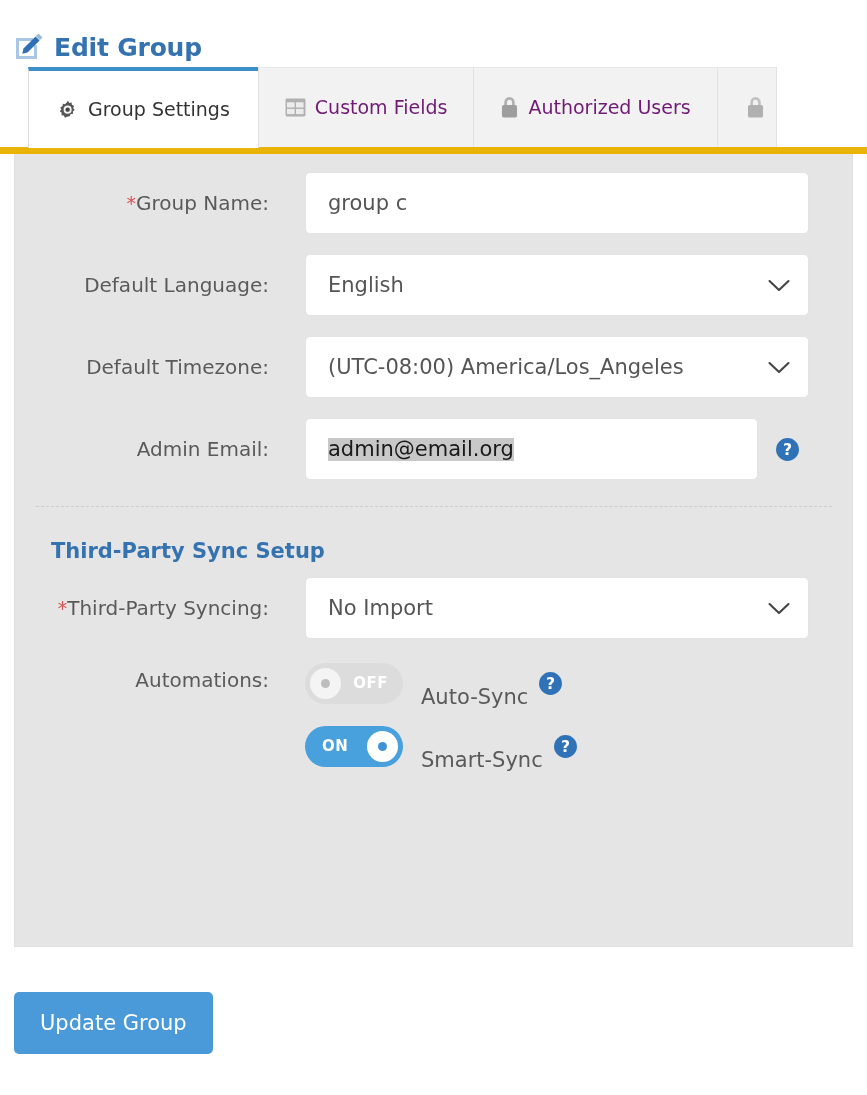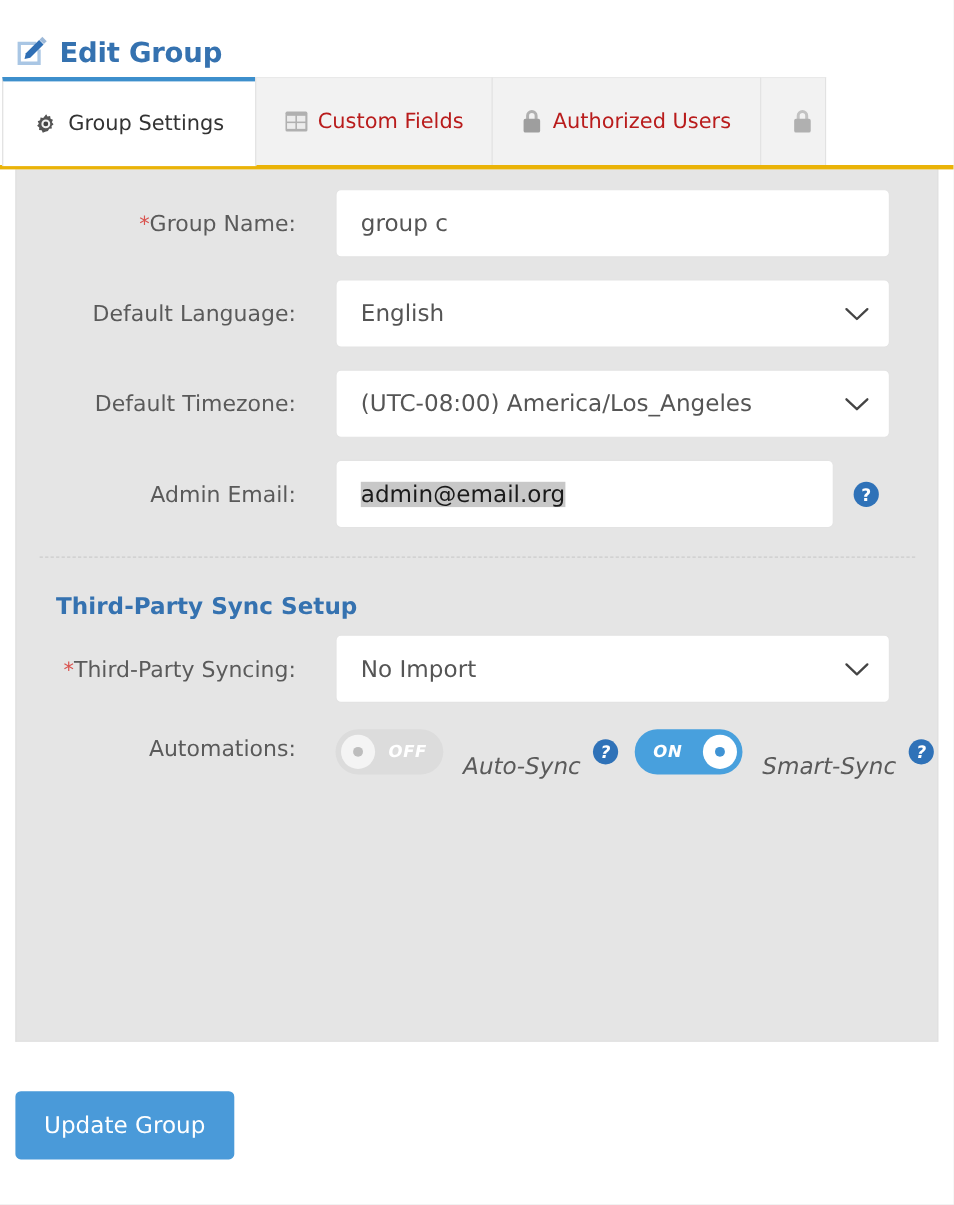--- a/index.html
+++ b/index.html
@@ -29,40 +29,40 @@
     letter-spacing: -0.2px;
     line-height: 1;
     white-space: nowrap;
   }
 
   
   .tab-bar {
     display: flex;
     align-items: flex-end;
     height: 82px;
-    padding-left: 2px;
-    border-bottom: 4px solid #eab308;
+    padding-left: 28px;
+    border-bottom: 7px solid #eab308;
     position: relative;
     z-index: 2;
   }
   .tab {
     height: 80px;
     display: flex;
     align-items: center;
     justify-content: center;
     gap: 9px;
     padding: 0 26px;
     font-size: 19px;
     white-space: nowrap;
     background: #f2f2f2;
     border-left: 1px solid #e2e2e2;
     border-right: 1px solid #e2e2e2;
     border-top: 1px solid #e9e9e9;
     margin-left: -1px;
-    color: #b91c1c;
+    color: #701a75;
     position: relative;
   }
   .tab:first-child { margin-left: 0; }
   .tab.active {
     background: #ffffff;
     color: #333333;
     border-top: 4px solid #3d8fcc;
     border-left: 1px solid #dddddd;
     border-right: 1px solid #dddddd;
     height: 81px;
@@ -309,21 +309,21 @@
         <span>No Import</span>
         <svg class="chev" viewBox="0 0 22 13">
           <path d="M1.5 2 L11 11 L20.5 2" stroke="#444444" stroke-width="2.1" fill="none" stroke-linecap="round" stroke-linejoin="round"></path>
         </svg>
       </div>
     </div>
   </div>
 
   <div class="form-row" style="margin-bottom:0;">
     <div class="form-label" style="padding-top:10px;">Automations:</div>
-    <div class="field-wrap" style="flex-direction:row; align-items:flex-start; gap:14px;font-style:italic;">
+    <div class="field-wrap" style="flex-direction:column; align-items:flex-start; gap:14px;">
 
       <div class="toggle-row">
         <div class="toggle off">
           <div class="knob">
               <div class="knob-dot"></div>
             </div>
           <span class="toggle-text">OFF</span>
         </div>
         <span class="toggle-caption">Auto-Sync</span>
         <svg class="help-icon" viewBox="0 0 24 24" style="margin-left:10px;">

